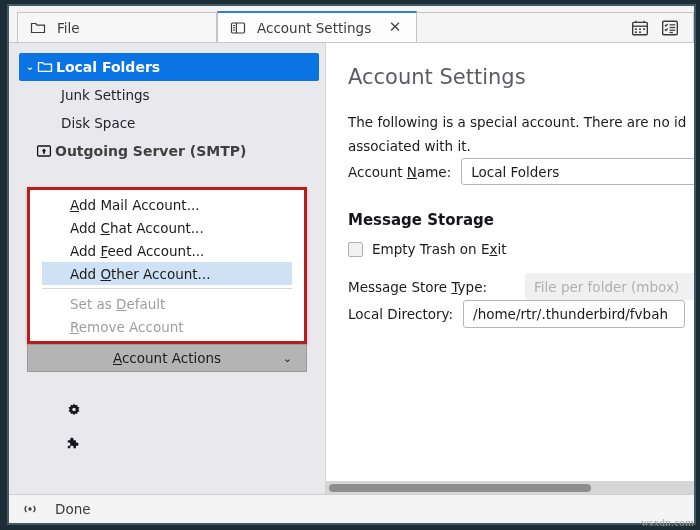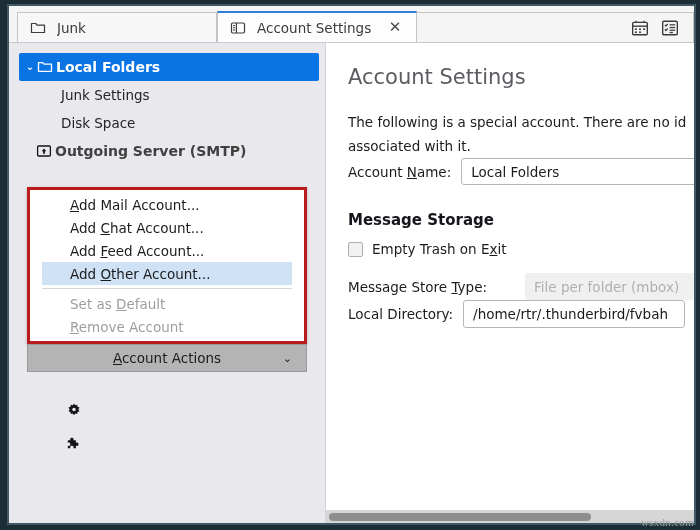--- a/index.html
+++ b/index.html
@@ -383,21 +383,21 @@
 <div id="desktop-backdrop"></div>
 
 <div id="app-window">
 
   <div id="tab-strip">
 
     <div class="tab tab-home">
       <svg class="tree-icon" viewBox="0 0 16 16">
         <path d="M1.5 3.5h4.2l1.3 1.6h7.5v7.4H1.5z" fill="none" stroke="#3b3b3b" stroke-width="1.2" stroke-linejoin="round"></path>
       </svg>
-      <span class="tab-label">Junk</span>
+      <span class="tab-label">File</span>
     </div>
 
     <div class="tab tab-active">
       <svg class="tree-icon" viewBox="0 0 16 16">
         <rect x="1.5" y="3" width="13" height="10" rx="1.2" fill="none" stroke="#3b3b3b" stroke-width="1.2"></rect>
         <line x1="6.4" y1="3" x2="6.4" y2="13" stroke="#3b3b3b" stroke-width="1.2"></line>
         <line x1="3" y1="5.6" x2="5" y2="5.6" stroke="#3b3b3b" stroke-width="1"></line>
         <line x1="3" y1="7.8" x2="5" y2="7.8" stroke="#3b3b3b" stroke-width="1"></line>
         <line x1="3" y1="10" x2="5" y2="10" stroke="#3b3b3b" stroke-width="1"></line>
       </svg>
@@ -539,15 +539,23 @@
 
         </div>
       </div>
 
       <div id="hscroll-track">
         <div id="hscroll-thumb"></div>
       </div>
     </div>
   </div>
 
+  <div id="status-bar">
+    <svg style="width:18px;height:18px;display:block;" viewBox="0 0 16 16">
+      <circle cx="8" cy="8" r="1.5" fill="#3a3a3a"></circle>
+      <path d="M4.8 5.2a4.3 4.3 0 000 5.6" fill="none" stroke="#3a3a3a" stroke-width="1.2"></path>
+      <path d="M11.2 5.2a4.3 4.3 0 010 5.6" fill="none" stroke="#3a3a3a" stroke-width="1.2"></path>
+    </svg>
+    <span id="status-text">Done</span>
+  </div>
 </div>
 
 <div id="watermark">wsxdn.com</div>
 
 </body></html>

